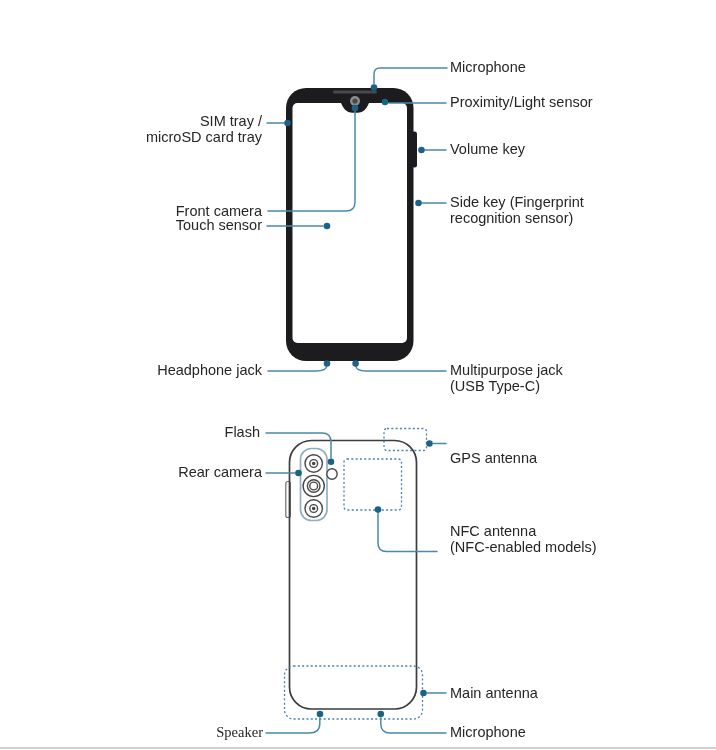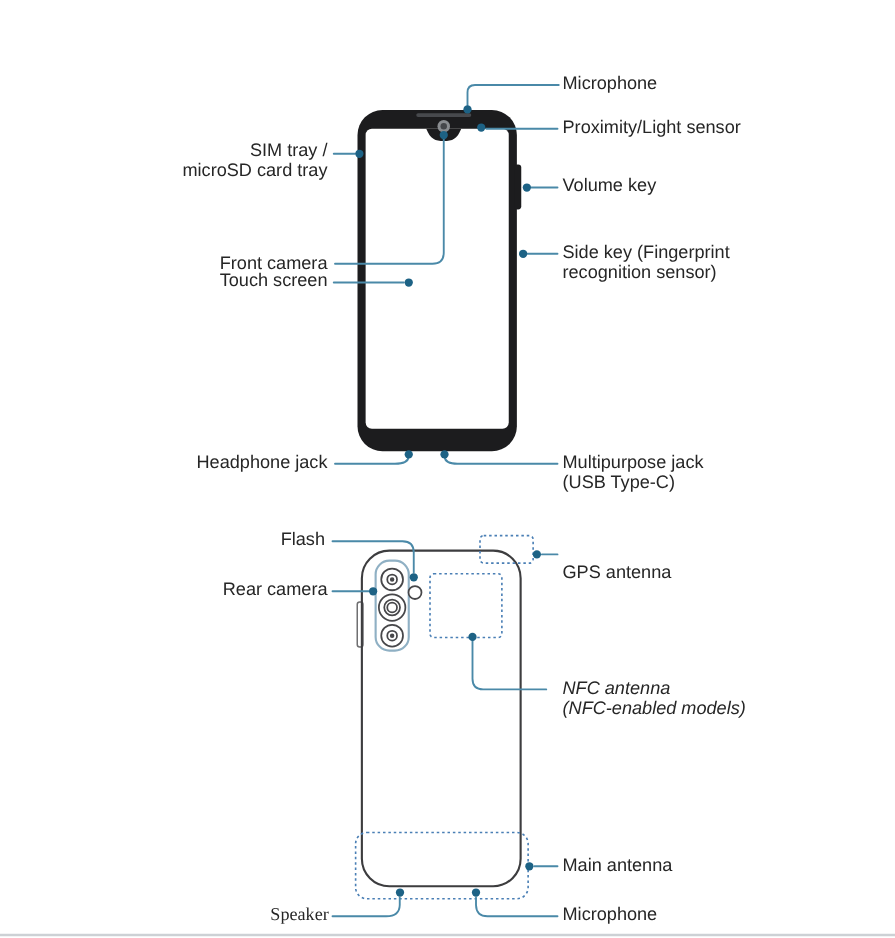--- a/index.html
+++ b/index.html
@@ -141,27 +141,27 @@
     <div class="label right-side" style="left:450px;top:363px;">
       <div>Multipurpose jack</div>
       <div>(USB Type-C)</div>
     </div>
 
     <div class="label left-side" style="right:454px;top:114px;">
       <div>SIM tray /</div>
       <div>microSD card tray</div>
     </div>
     <div class="label left-side" style="right:454px;top:204px;">Front camera</div>
-    <div class="label left-side" style="right:454px;top:218px;">Touch screen</div>
+    <div class="label left-side" style="right:454px;top:218px;">Touch sensor</div>
     <div class="label left-side" style="right:454px;top:363px;">Headphone jack</div>
 
     <div class="label left-side" style="right:456px;top:425px;">Flash</div>
     <div class="label left-side" style="right:454px;top:465px;">Rear camera</div>
     <div class="label right-side" style="left:450px;top:436px;margin-top:15px;">GPS antenna</div>
-    <div class="label right-side" style="left:450px;top:544px;font-style:italic;">
+    <div class="label right-side" style="left:450px;top:524px;">
       <div>NFC antenna</div>
       <div>(NFC-enabled models)</div>
     </div>
     <div class="label right-side" style="left:450px;top:686px;">Main antenna</div>
     <div class="label left-side" style="right:453px;top:725px;font-family:Liberation Serif, serif;">Speaker</div>
     <div class="label right-side" style="left:450px;top:725px;">Microphone</div>
   </div>
 
   <div id="bottom-rule"></div>
 </div>

